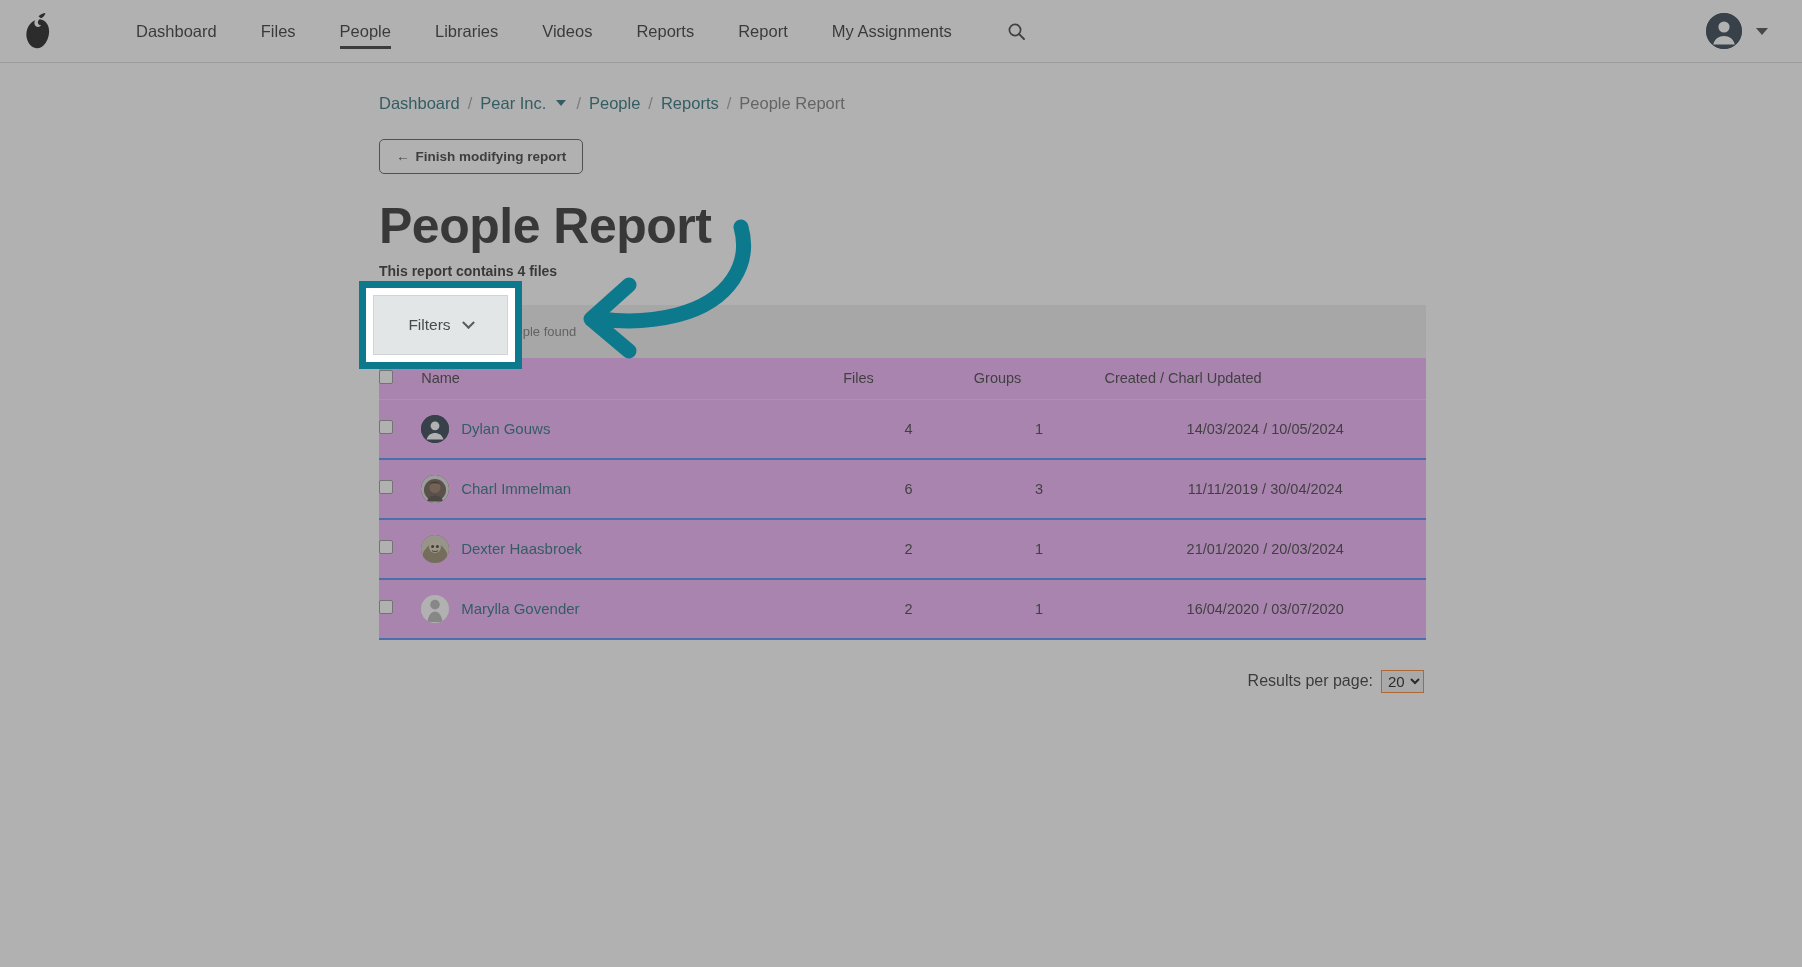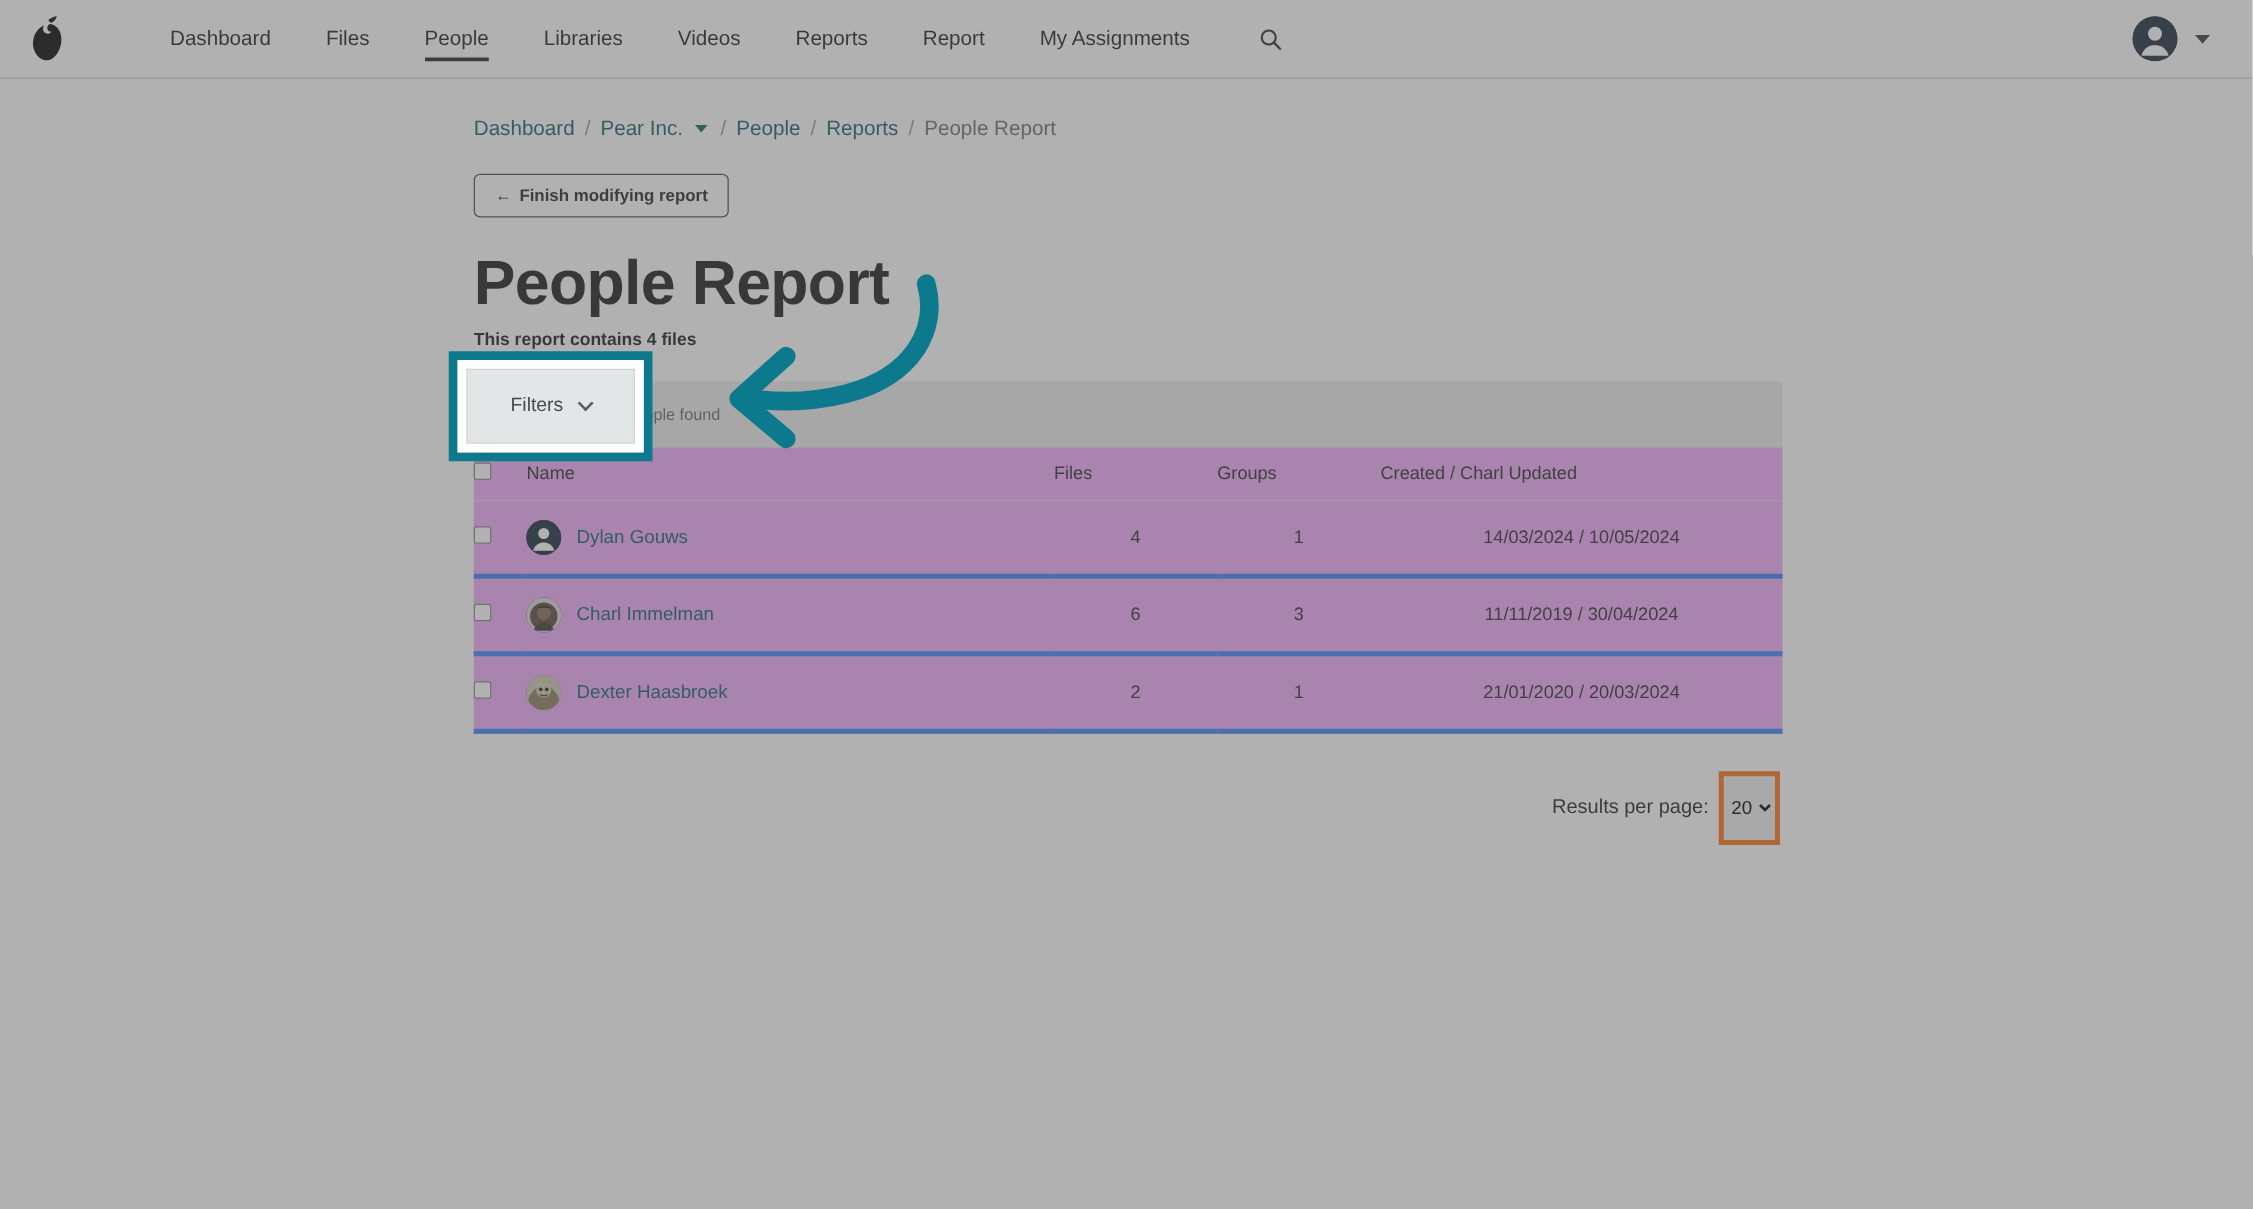--- a/index.html
+++ b/index.html
@@ -227,21 +227,21 @@
   }
 
   th.col-check, td.col-check { width: 42px; padding-left: 16px; }
   th.col-name,  td.col-name  { width: 420px; }
   th.col-files, td.col-files { width: 130px; text-align: center; }
   th.col-groups,td.col-groups{ width: 130px; text-align: center; }
   th.col-dates, td.col-dates { width: 320px; text-align: center; }
 
   table.people tbody td {
     padding: 15px 0;
-    border-bottom: 4px solid #3b82f6;
+    border-bottom: 2px solid #3b82f6;
     font-size: 14.5px;
     color: #2b2b2b;
     vertical-align: middle;
     margin-top: 48px;
   }
 
   .name-cell {
     display: flex;
     align-items: center;
     gap: 12px;
@@ -289,22 +289,22 @@
     gap: 8px;
     margin-top: 30px;
     padding-right: 2px;
     font-size: 16px;
     color: #1f1f1f;
   }
 
   .per-page-select {
     font-family: "Liberation Sans", sans-serif;
     font-size: 15px;
-    padding: 16px 2px;
-    border: 4px solid #f97316;
+    padding: 1px 2px;
+    border: 1px solid #f97316;
     background: #f0f0f0;
     cursor: pointer;
   }
 
   
   .dim-overlay {
     position: absolute;
     inset: 0;
     background: rgba(90,90,90,0.47);
     pointer-events: none;
@@ -525,20 +525,40 @@
                   </svg>
                 </span>
                 <span class="person-link">Dexter Haasbroek</span>
               </div>
             </td>
             <td class="col-files td-center">2</td>
             <td class="col-groups td-center">1</td>
             <td class="col-dates date-text">21/01/2020 / 20/03/2024</td>
           </tr>
 
+          <tr>
+            <td class="col-check">
+              <span class="cb"></span>
+            </td>
+            <td class="col-name">
+              <div class="name-cell">
+                <span class="row-avatar ghost">
+                  <svg width="28" height="28" viewBox="0 0 28 28" aria-hidden="true">
+                    <rect width="28" height="28" fill="#ffffff"></rect>
+                    <circle cx="14" cy="9.6" r="4.8" fill="#b0b0b0"></circle>
+                    <path d="M6.4 27 C7.4 20.2 10.4 16.6 14 16.6 C17.6 16.6 20.6 20.2 21.6 27 Z" fill="#b0b0b0"></path>
+                  </svg>
+                </span>
+                <span class="person-link">Marylla Govender</span>
+              </div>
+            </td>
+            <td class="col-files td-center">2</td>
+            <td class="col-groups td-center">1</td>
+            <td class="col-dates date-text">16/04/2020 / 03/07/2020</td>
+          </tr>
 
         </tbody>
       </table>
 
       <div class="footer-row">
         <span>Results per page:</span>
         <select class="per-page-select">
           <option>20</option>
         </select>
       </div>

